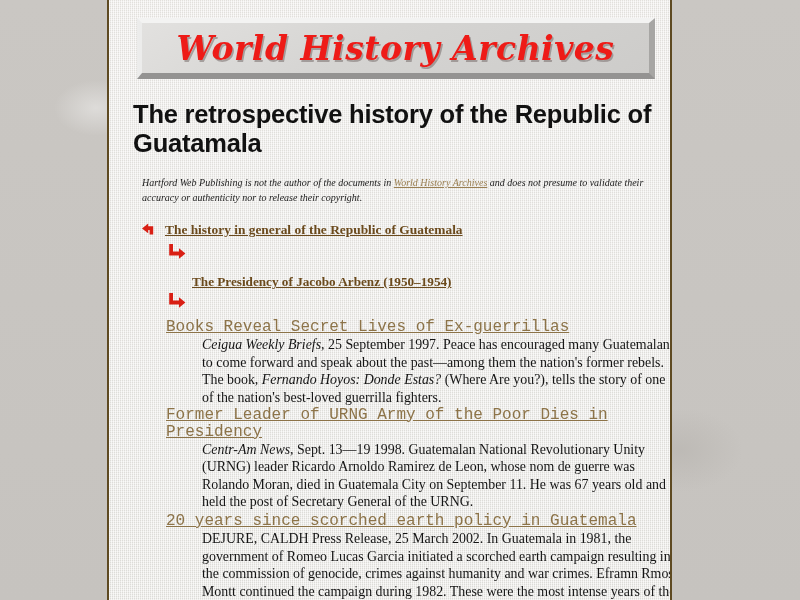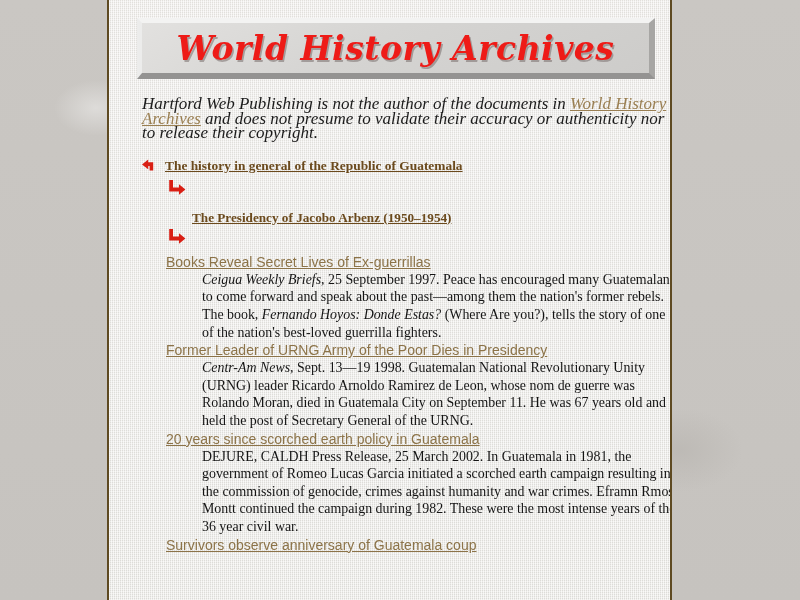--- a/index.html
+++ b/index.html
@@ -82,21 +82,21 @@
     color: #111111;
     letter-spacing: -0.2px;
   }
 
   
   #disclaimer {
     margin: 18px 0 0 33px;
     width: 538px;
     font-family: "Liberation Serif", serif;
     font-style: italic;
-    font-size: 17px;
+    font-size: 10px;
     line-height: 14.6px;
     color: #1b1b1b;
   }
   #disclaimer a {
     color: #9a7f52;
     text-decoration: underline;
   }
 
   
   #nav-primary {
@@ -136,22 +136,22 @@
   }
 
   
   #article-list {
     margin: 9px 0 0 57px;
     width: 512px;
   }
   .article-item { margin-bottom: 0; }
   .article-link {
     display: inline-block;
-    font-family: Liberation Sans, sans-serif;
-    font-size: 14px;
+    font-family: Liberation Mono, monospace;
+    font-size: 16px;
     line-height: 17px;
     color: #8c7348;
     text-decoration: underline;
     cursor: pointer;
   }
   .article-desc {
     margin: 0 0 0 36px;
     font-family: "Liberation Serif", serif;
     font-size: 13.9px;
     line-height: 17.6px;
@@ -164,20 +164,21 @@
 <body>
 
 <div id="content-panel">
 
   <div id="banner-wrap">
     <div id="site-banner">
       <span id="banner-title">World History Archives</span>
     </div>
   </div>
 
+  <h1 id="page-title">The retrospective history of the Republic of Guatamala</h1>
 
   <p id="disclaimer"><span>Hartford Web Publishing is not the author of the documents in </span><a href="#">World History Archives</a><span> and does not presume to validate their accuracy or authenticity nor to release their copyright.</span></p>
 
   <nav id="nav-primary">
 
     <div class="nav-row">
       <span class="arrow-icon">
         <svg viewBox="0 0 19 17" width="19" height="17" aria-hidden="true">
           <path d="M1 5.5 L7.2 0.6 L7.2 3.3 L12.2 3.3 L12.2 11.5 L8.6 11.5 L8.6 7.0 L7.2 7.0 L7.2 10.2 Z" fill="#d91f14"></path>
         </svg>

